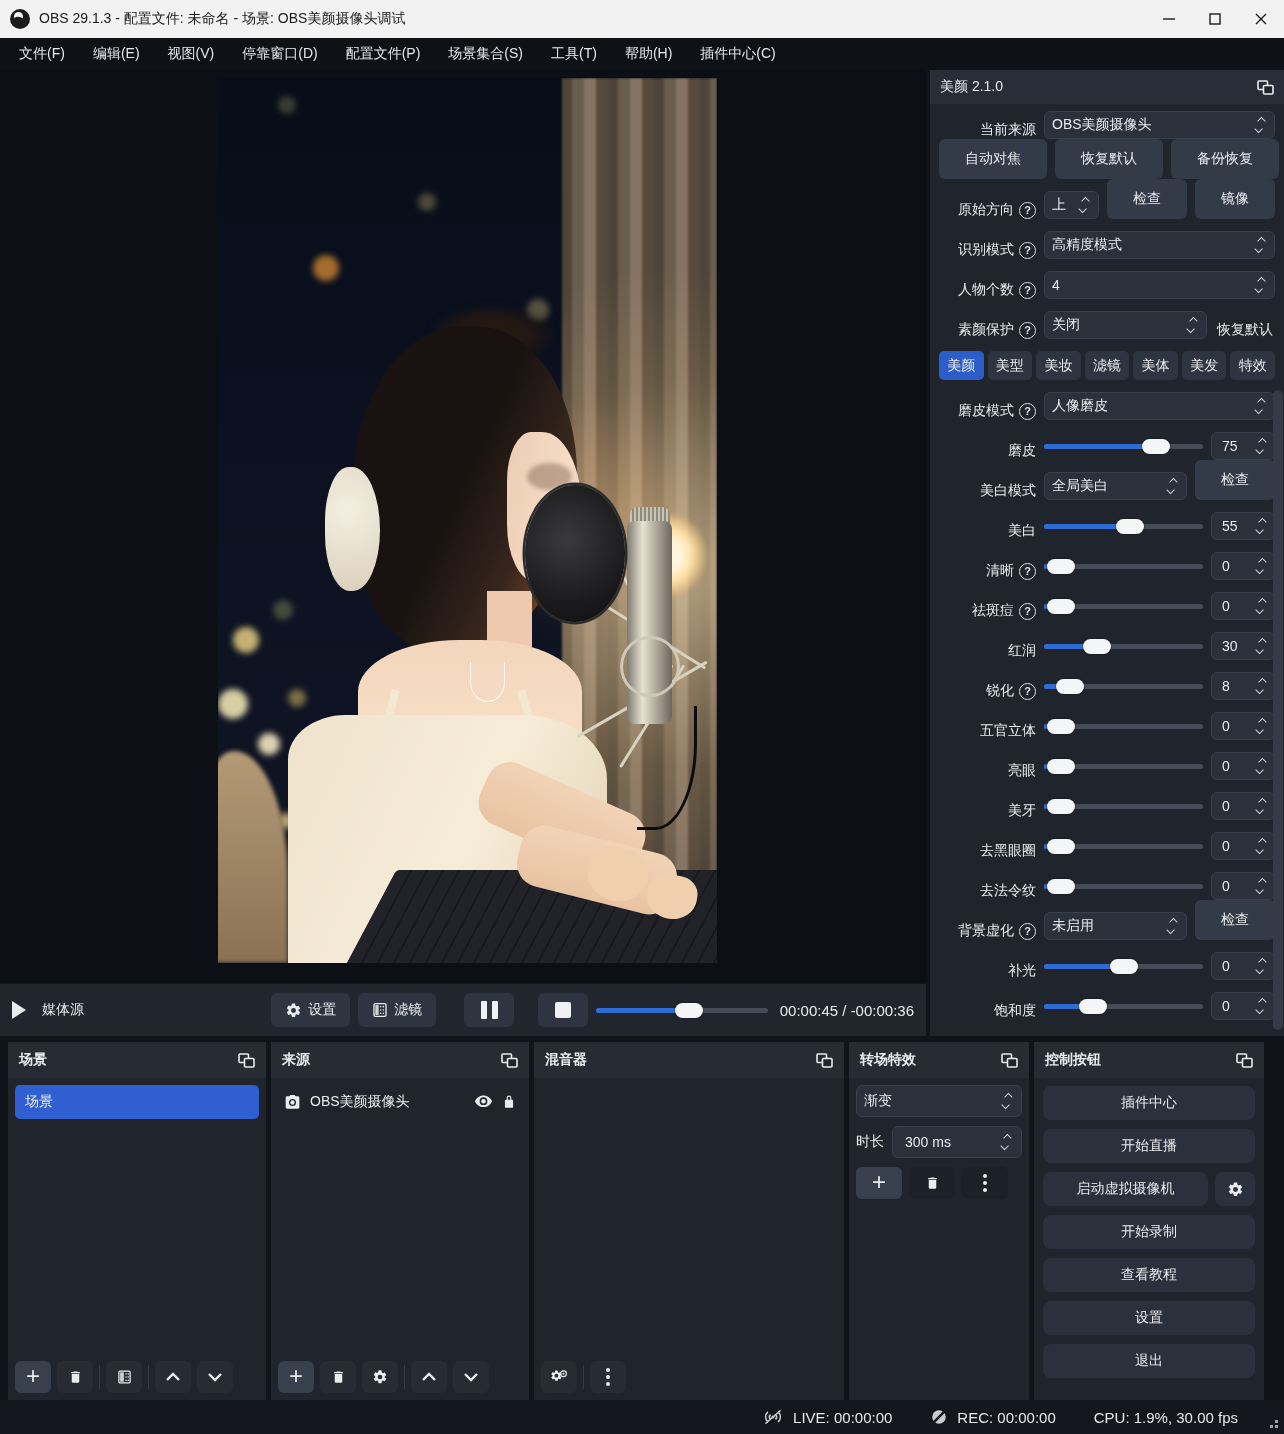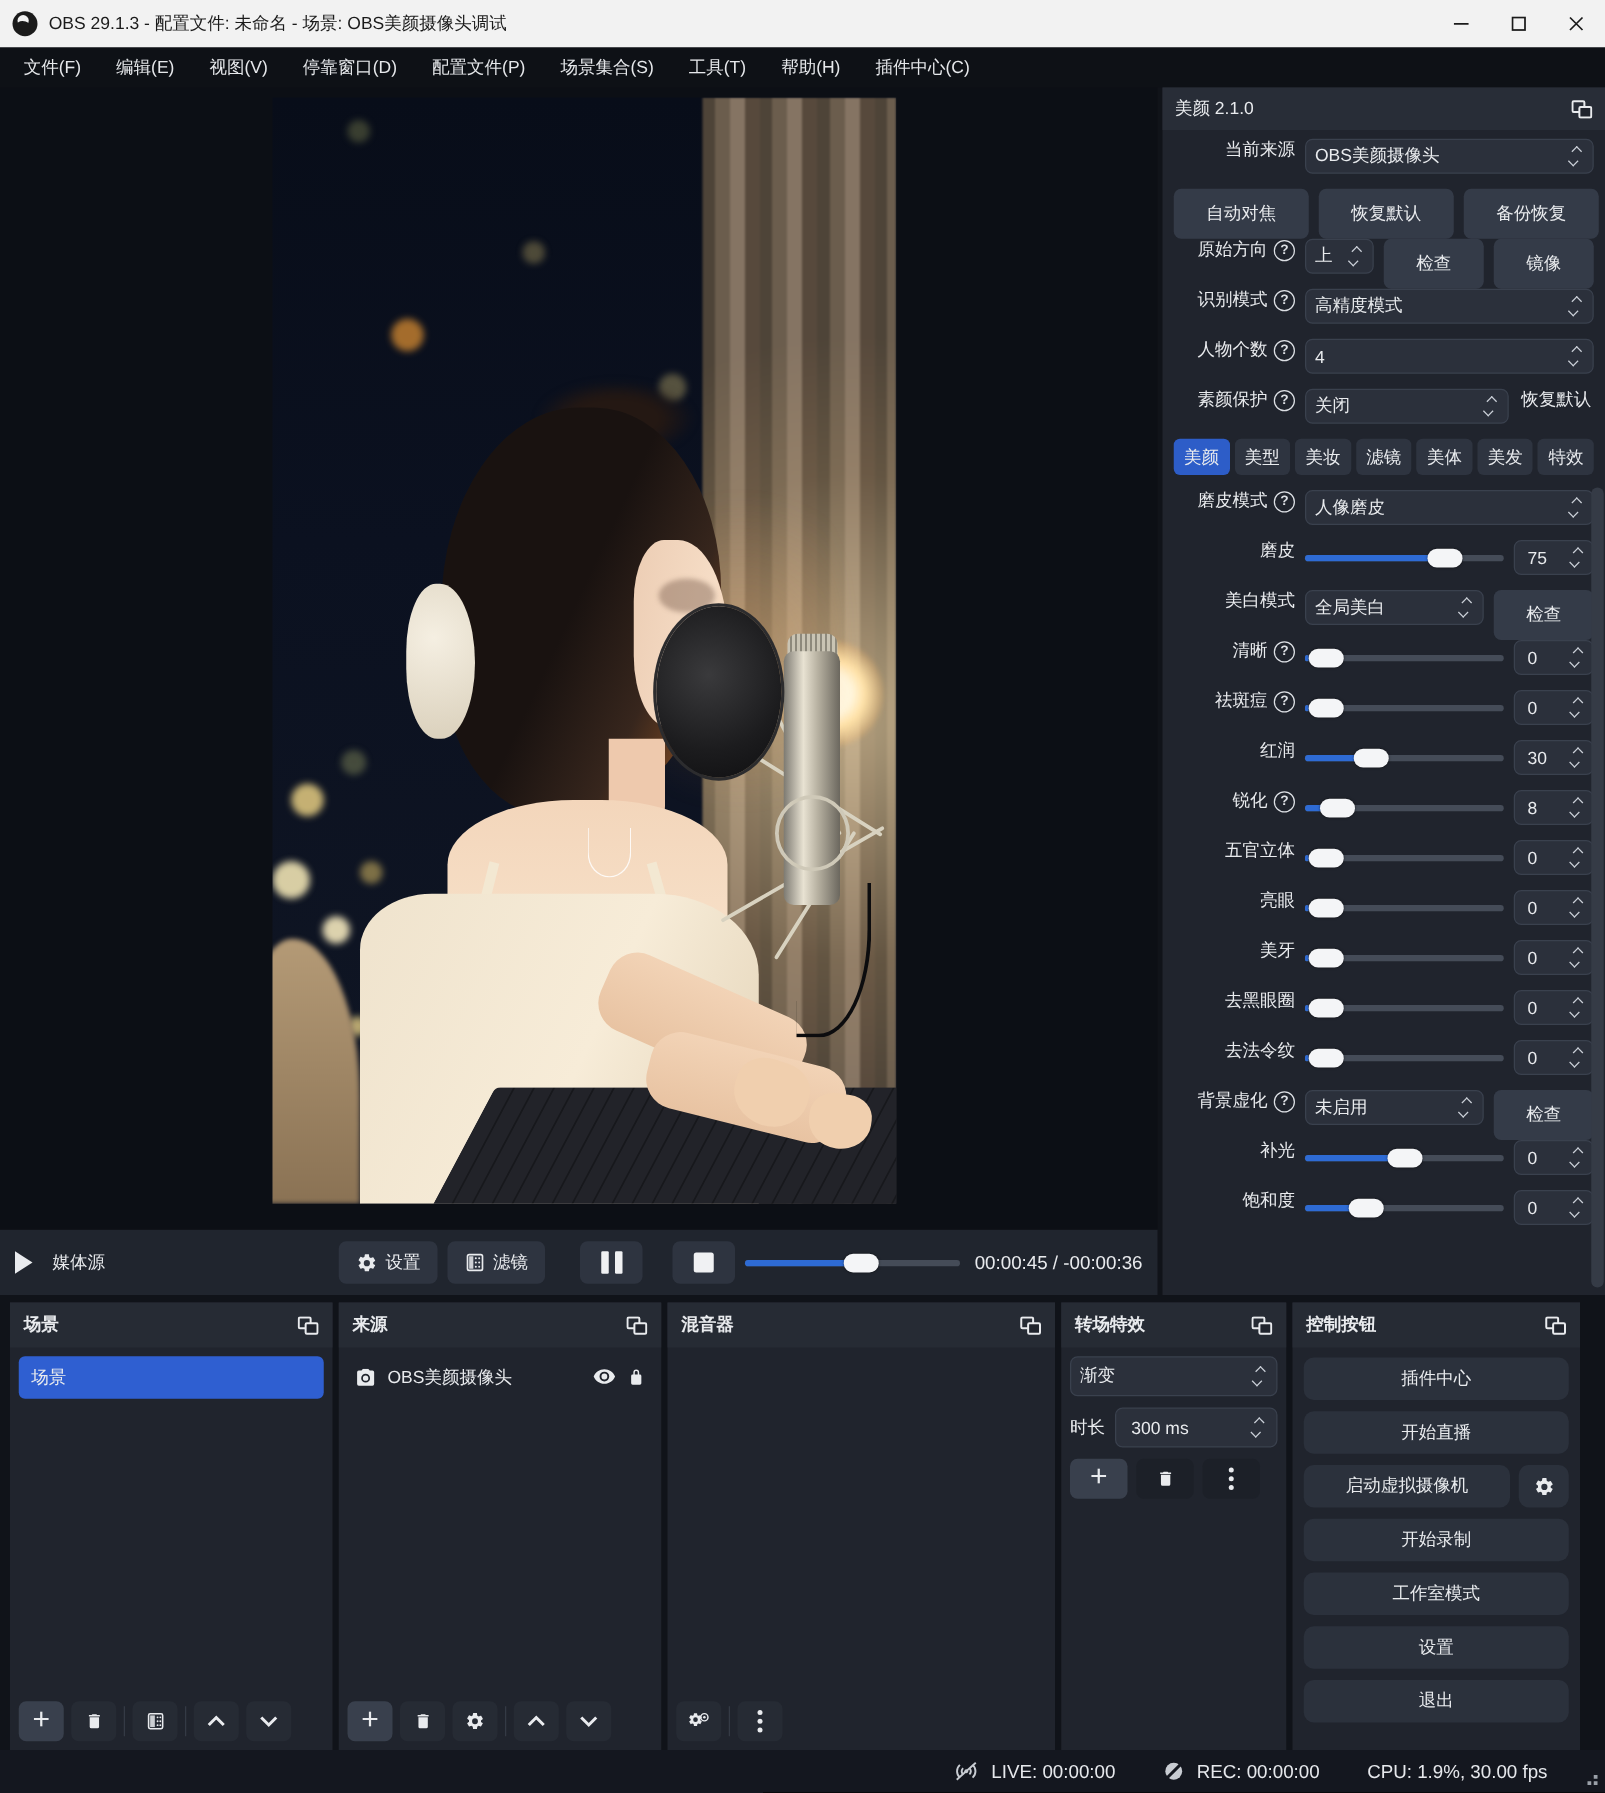--- a/index.html
+++ b/index.html
@@ -92,21 +92,21 @@
   .slider { position:relative; height:28px; flex:1; }
   .slider .track { position:absolute; left:0; right:0; top:12px; height:5px; border-radius:3px; background:#454c58; }
   .slider .fill { position:absolute; left:0; top:12px; height:5px; border-radius:3px; background:#2e6bd4; width:calc(var(--p)*1%); }
   .slider .handle { position:absolute; top:7px; width:28px; height:15px; border-radius:8px; background:#f4f5f7; left:calc((100% - 28px)*var(--p)/100); box-shadow:0 0 2px rgba(0,0,0,.6); }
 
   
   .beauty { width:354px; height:966px; background:#20242d; display:flex; flex-direction:column; position:relative; }
   .bz-head { height:34px; background:#282d37; display:flex; align-items:center; padding:0 10px; font-size:14px; flex:none; }
   .dockic { margin-left:auto; }
   .bz-body { padding:7px 9px 0 9px; }
-  .brow { display:flex; align-items:flex-start; height:28px; margin-bottom:12px; gap:8px; }
+  .brow { display:flex; align-items:flex-end; height:28px; margin-bottom:12px; gap:8px; }
   .lhs { width:97px; flex:none; display:flex; align-items:center; justify-content:flex-end; gap:5px; font-size:14px; }
   .help { width:17px; height:17px; flex:none; border-radius:50%; border:1.8px solid #dde0e5; color:#dde0e5; font-size:11px; font-weight:bold; display:flex; align-items:center; justify-content:center; }
   .dd { display:flex; align-items:center; background:#2b303b; border:1px solid #3a414e; border-radius:6px; height:28px; padding:0 7px; font-size:14px; gap:6px; }
   .dd .arrows { margin-left:auto; }
   .grow { flex:1; }
   .arrows { display:flex; flex-direction:column; align-items:center; gap:2px; width:14px; flex:none; }
   .chev { width:6px; height:6px; border-left:1.8px solid #ccd1d9; border-bottom:1.8px solid #ccd1d9; display:block; }
   .chev.up { transform:rotate(135deg) translate(-1px,-1px); }
   .chev.dn { transform:rotate(-45deg) translate(-1px,-1px); }
   .pbtn { background:#343b48; border-radius:6px; height:40px; display:flex; align-items:center; justify-content:center; font-size:14px; padding:0 26px; flex:none; }
@@ -424,20 +424,37 @@
           <div class="dd grow">
             <span>全局美白</span>
             <span class="arrows">
                 <i class="chev up"></i>
                 <i class="chev dn"></i>
               </span>
           </div>
           <div class="pbtn">检查</div>
         </div>
 
+        <div class="brow">
+          <span class="lhs">
+              <span>美白</span>
+            </span>
+          <div class="slider" style="--p: 55;">
+              <div class="track"></div>
+              <div class="fill"></div>
+              <div class="handle"></div>
+            </div>
+          <div class="spin">
+              <span>55</span>
+              <span class="arrows">
+                <i class="chev up"></i>
+                <i class="chev dn"></i>
+              </span>
+            </div>
+        </div>
 
         <div class="brow">
           <span class="lhs">
               <span>清晰</span>
               <span class="help">?</span>
             </span>
           <div class="slider" style="--p: 2;">
               <div class="track"></div>
               <div class="fill"></div>
               <div class="handle"></div>
@@ -844,21 +861,21 @@
         <div class="cbtn">开始直播</div>
         <div class="vcam-row">
           <div class="cbtn">启动虚拟摄像机</div>
           <div class="vcam-gear">
             <svg class="ic" width="17" height="17" viewBox="0 0 24 24">
                 <path fill="#e9ebee" d="M19.14,12.94a7,7 0 0,0 .06-.94 7,7 0 0,0-.06-.94l2.03-1.58a.5.5 0 0,0 .12-.64l-1.92-3.32a.5.5 0 0,0-.61-.22l-2.39.96a7.3,7.3 0 0,0-1.62-.94l-.36-2.54A.5.5 0 0,0 13.9,2h-3.8a.5.5 0 0,0-.49.42l-.36,2.54a7.3,7.3 0 0,0-1.62.94l-2.39-.96a.5.5 0 0,0-.61.22L2.71,8.48a.5.5 0 0,0 .12.64l2.03,1.58a7,7 0 0,0 0,1.88l-2.03,1.58a.5.5 0 0,0-.12.64l1.92,3.32c.14.24.42.34.61.22l2.39-.96c.5.38 1.03.7 1.62.94l.36,2.54c.04.24.24.42.49.42h3.8c.25,0 .45-.18.49-.42l.36-2.54c.59-.24 1.12-.56 1.62-.94l2.39.96c.19.12.47.02.61-.22l1.92-3.32a.5.5 0 0,0-.12-.64zM12,15.5A3.5,3.5 0 1,1 15.5,12 3.5,3.5 0 0,1 12,15.5z"></path>
               </svg>
           </div>
         </div>
         <div class="cbtn">开始录制</div>
-        <div class="cbtn">工作室模式</div>
+        <div class="cbtn">查看教程</div>
         <div class="cbtn">设置</div>
         <div class="cbtn">退出</div>
       </div>
     </div>
   </div>
 
   <div class="statusbar">
     <span class="stat">
       <svg class="ic" width="22" height="18" viewBox="0 0 26 20">
           <g fill="none" stroke="#c8ccd2" stroke-width="1.8">

